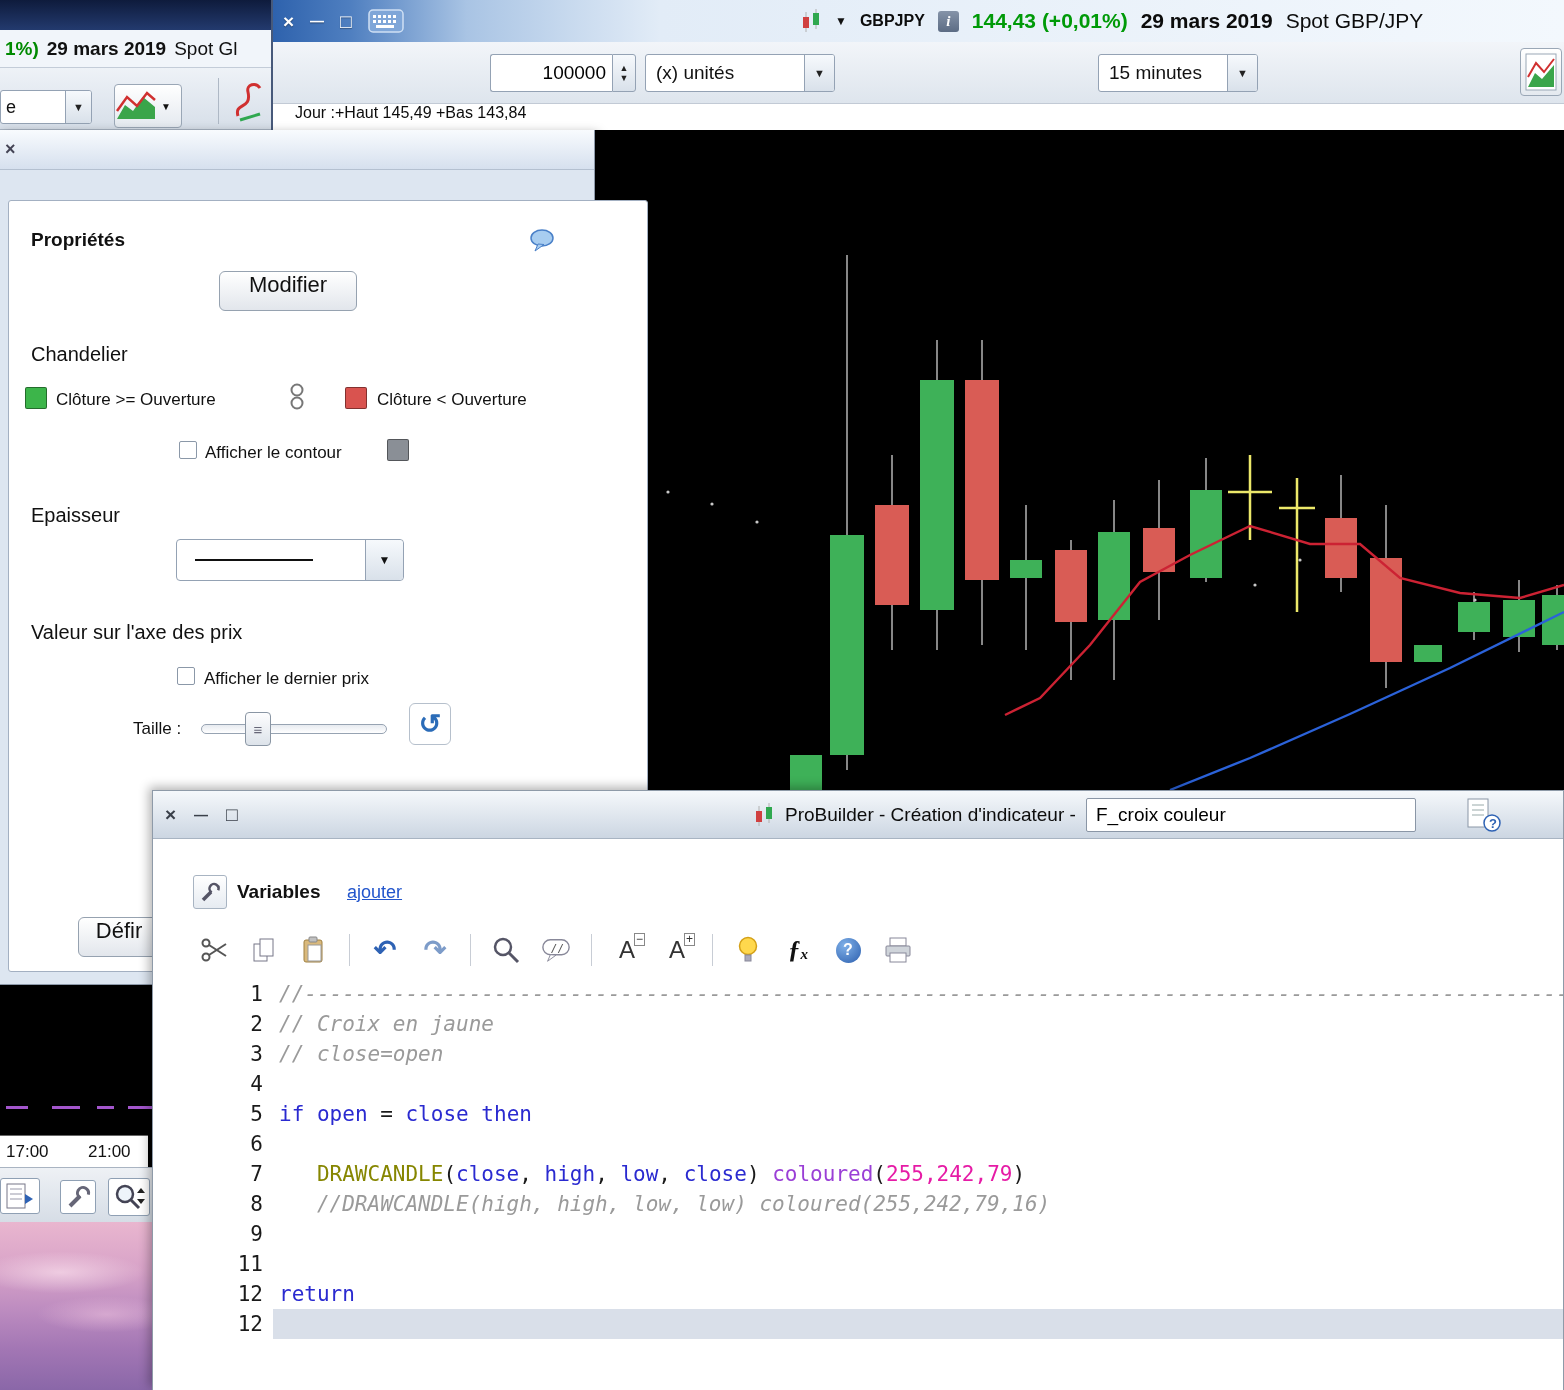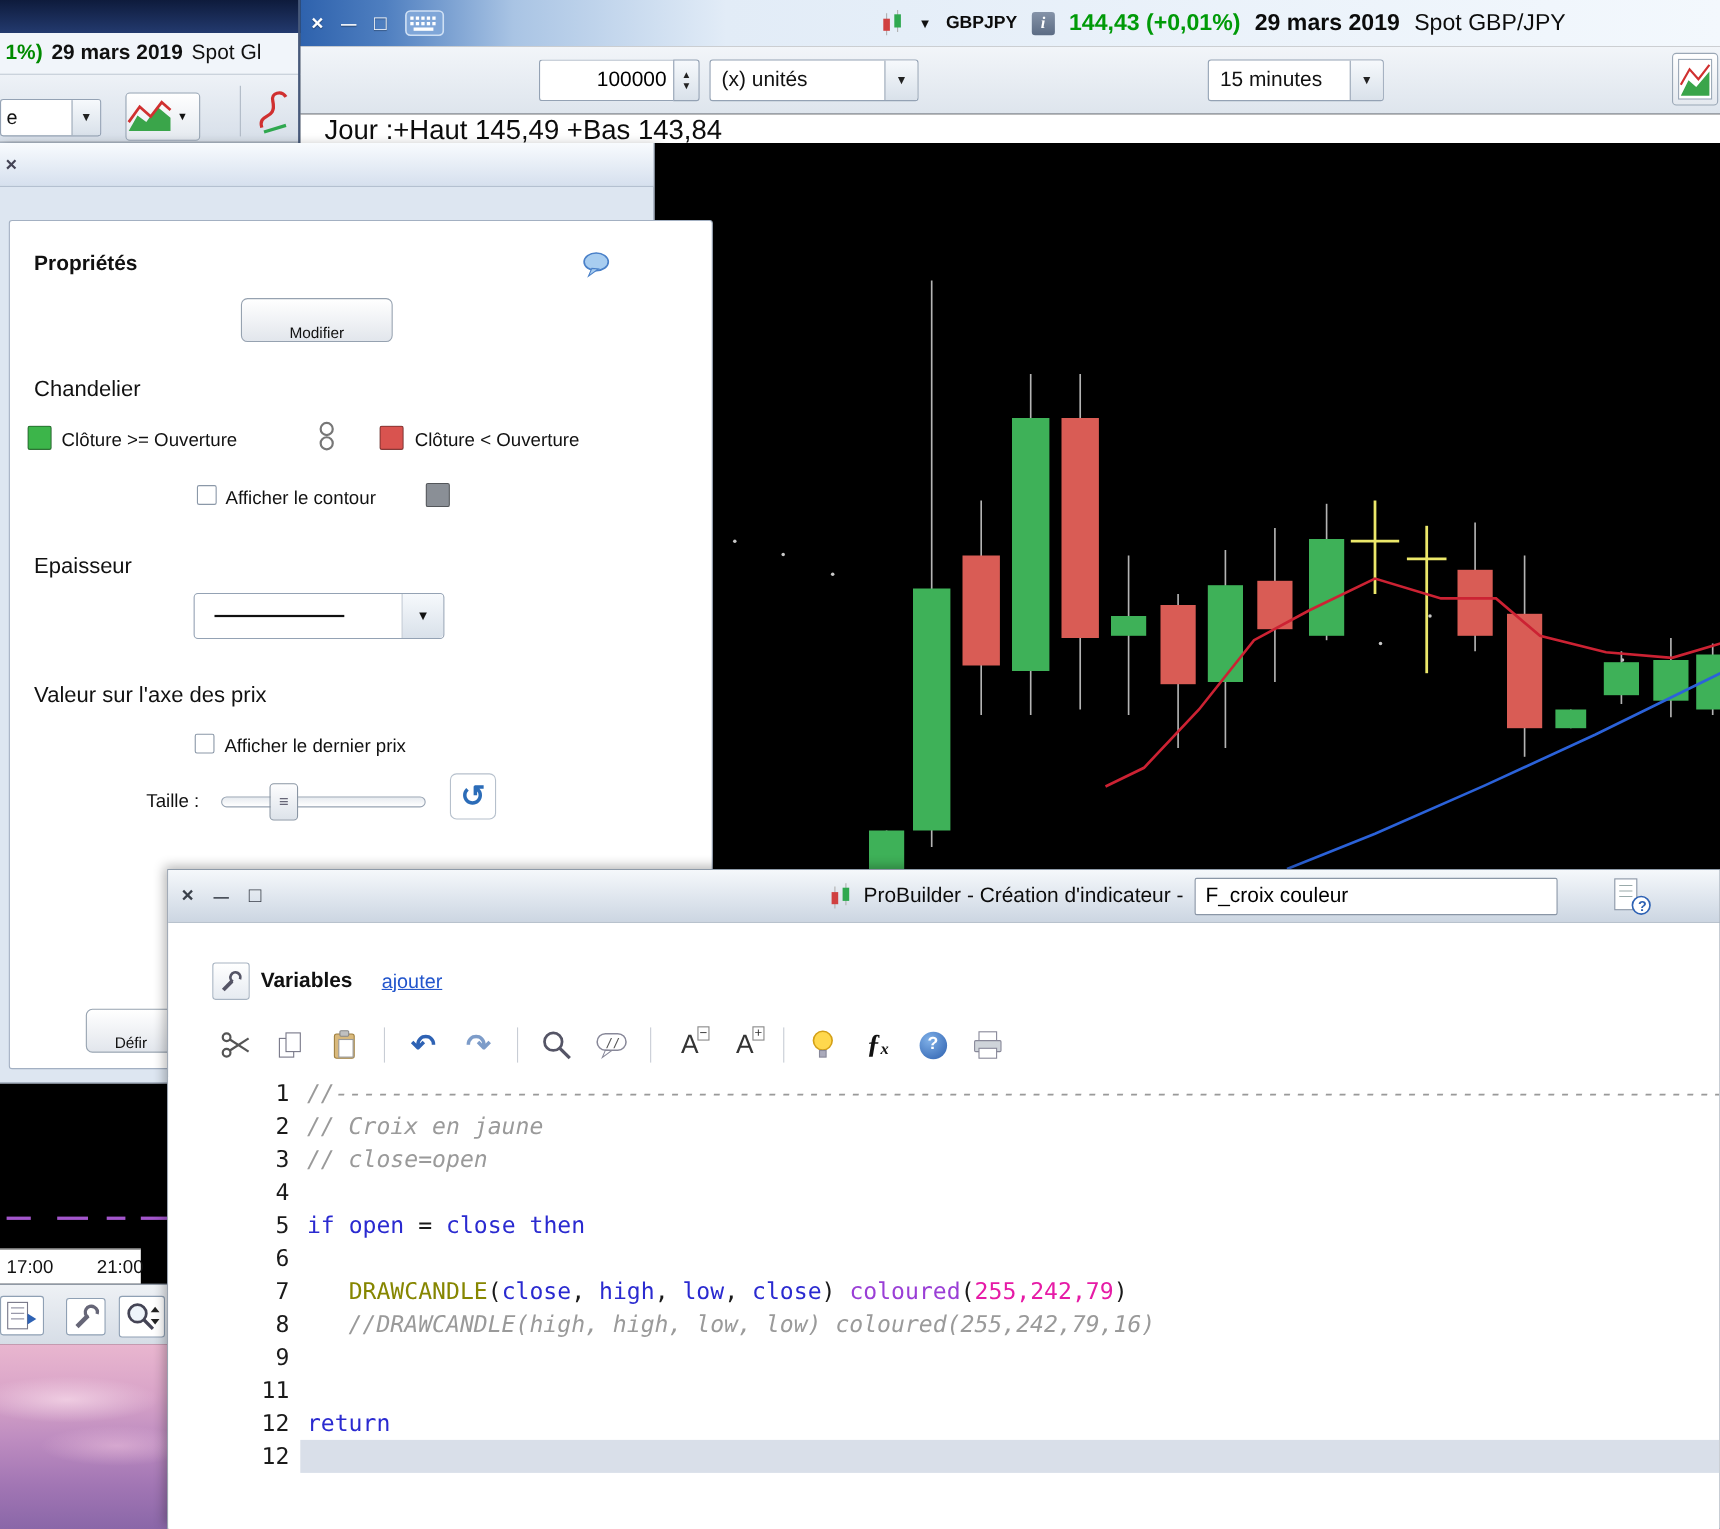--- a/index.html
+++ b/index.html
@@ -26,34 +26,34 @@
 .symbolgrp .sym{font-weight:bold;font-size:16px;color:#0c0c0c}
 .symbolgrp .price{font-weight:bold;font-size:21px;color:#009a08}
 .symbolgrp .date{font-weight:bold;font-size:21px;color:#0c0c0c}
 .symbolgrp .mkt{font-size:21px;color:#0c0c0c}
 .dd{font-size:12px;color:#111}
 .infoicon{width:21px;height:21px;border-radius:3px;background:linear-gradient(#8593a8,#5c6c84);color:#fff;font-family:"Liberation Serif",serif;font-style:italic;font-weight:bold;font-size:15px;display:flex;align-items:center;justify-content:center}
 .mw-toolbar{left:273px;top:42px;width:1291px;height:62px;background:linear-gradient(#f2f5f9,#dee5ed);border-bottom:1px solid #c2cad5}
 .spinfield{position:absolute;left:217px;top:12px;width:146px;height:38px;display:flex}
 .spinfield input{width:122px;height:38px;border:1px solid #94a2b4;border-right:none;border-radius:3px 0 0 3px;text-align:right;padding-right:6px;font-size:19px;font-family:"Liberation Sans",sans-serif}
 .spinner{width:24px;height:38px;border:1px solid #94a2b4;border-radius:0 3px 3px 0;background:linear-gradient(#f6f9fc,#d9e1ea);display:flex;flex-direction:column;align-items:center;justify-content:center;font-size:9px;line-height:10px;color:#222}
-.mw-daystrip{left:273px;top:104px;width:1291px;height:26px;background:#fff;font-size:25px;color:#0c0c0c;padding-left:22px;white-space:nowrap}
+.mw-daystrip{left:273px;top:104px;width:1291px;height:26px;background:#fff;font-size:16px;color:#0c0c0c;padding-left:22px;white-space:nowrap}
 .mw-chart{left:273px;top:130px;width:1291px;height:660px;background:#000;overflow:hidden}
 #chart-svg{position:absolute;left:322px;top:0}
 
 .propdlg{left:0;top:130px;width:595px;height:855px;background:#dde6f1;z-index:3;border-right:1px solid #8e9aaa;border-bottom:1px solid #8e9aaa;box-shadow:3px 3px 10px rgba(0,0,0,.35)}
 .pd-titlebar{height:40px;background:linear-gradient(#f8fbfe,#d6e0ee);border-bottom:1px solid #b4c0d0;display:flex;align-items:center;padding-left:5px}
 .pd-close{color:#445;font-size:18px;font-weight:bold}
 .pd-panel{position:absolute;left:8px;top:70px;width:640px;height:772px;background:#fff;border:1px solid #a3b0c2;border-radius:3px}
 .pd-title{position:absolute;left:22px;top:28px;font-size:19px;font-weight:bold}
 .sechead{position:absolute;font-size:20px;font-weight:normal}
 .lbl{position:absolute;font-size:17px;white-space:nowrap}
 .swatch{position:absolute;width:22px;height:22px;border:1px solid rgba(0,0,0,.4);border-radius:2px}
 .chk{position:absolute;width:18px;height:18px;background:#fff;border:1px solid #8b98a8;border-radius:2px}
-.pd-btn{position:absolute;background:linear-gradient(#ffffff,#e2e6ec);border:1px solid #96a2b0;border-radius:6px;font-size:14px;display:flex;align-items:flex-end;justify-content:center;color:#111}
+.pd-btn{position:absolute;background:linear-gradient(#ffffff,#e2e6ec);border:1px solid #96a2b0;border-radius:6px;font-size:22px;display:flex;align-items:flex-start;justify-content:center;color:#111}
 .thickcombo{position:absolute;left:167px;top:338px;width:228px;height:42px;background:#fff;border:1px solid #94a2b4;border-radius:4px;display:flex;align-items:center}
 .thickline{width:118px;height:2px;background:#111;margin-left:18px}
 .thickarr{margin-left:auto;width:38px;height:100%;border-left:1px solid #94a2b4;background:linear-gradient(#f6f9fc,#d9e1ea);display:flex;align-items:center;justify-content:center;font-size:12px;border-radius:0 4px 4px 0}
 .slider-track{position:absolute;left:192px;top:523px;width:186px;height:10px;border:1px solid #97a3b2;border-radius:5px;background:linear-gradient(#e7ebf0,#ffffff)}
 .slider-handle{position:absolute;left:236px;top:511px;width:26px;height:34px;border:1px solid #8a96a4;border-radius:4px;background:linear-gradient(#fdfdfe,#dde3ea);display:flex;align-items:center;justify-content:center;color:#667;font-size:15px}
 .resetbtn{position:absolute;left:400px;top:502px;width:42px;height:42px;border:1px solid #b6c0cc;border-radius:6px;background:#fff;color:#2b6cb8;font-size:27px;font-weight:bold;display:flex;align-items:center;justify-content:center}
 
 .pbw{left:152px;top:790px;width:1412px;height:600px;background:#fff;border:1px solid #8e9aa8;z-index:4;box-shadow:-3px -3px 10px rgba(0,0,0,.3)}
 .pb-titlebar{position:relative;height:48px;background:linear-gradient(#f5f8fb,#ccd6e2);border-bottom:1px solid #a8b4c2}
 .pb-ctl{position:absolute;left:12px;top:0;height:48px;display:flex;align-items:center;gap:18px}
@@ -83,21 +83,21 @@
 .cl.active{background:#d9dfe9}
 .cm{color:#9a9a9a;font-style:italic}
 .kw{color:#2a2ad0}
 .fn{color:#868600}
 .col{color:#9a3fd6}
 .num{color:#e61ba6}
 .pl{color:#1a1a1a}
 
 .mini-chart{left:0;top:985px;width:152px;height:150px;background:#000;z-index:1}
 .dash{position:absolute;height:3px;background:#a356cc}
-.mini-times{left:0;top:1135px;width:128px;height:32px;background:#fff;border-top:1px solid #666;z-index:1}
+.mini-times{left:0;top:1135px;width:148px;height:32px;background:#fff;border-top:1px solid #666;z-index:1}
 .mini-times span{position:absolute;top:6px;font-size:17px;color:#111}
 .mini-toolbar{left:0;top:1167px;width:152px;height:55px;background:linear-gradient(#eef1f5,#d6dde6);border-top:1px solid #a9b4c2;z-index:1}
 .mini-btn{position:absolute;background:#fff;border:1px solid #8fa0b4;border-radius:3px;display:flex;align-items:center;justify-content:center}
 .wallpaper{left:0;top:1222px;width:152px;height:168px;z-index:1;background:radial-gradient(ellipse 120px 30px at 40% 30%,rgba(255,232,242,.6),transparent 70%),radial-gradient(ellipse 100px 26px at 70% 55%,rgba(248,205,228,.45),transparent 70%),linear-gradient(180deg,#e9b6cf 0%,#d8a3c8 28%,#bd8cc0 52%,#a276b4 76%,#8a67a8 100%)}
 </style>
 </head>
 <body>
 
 <div id="root">
 

